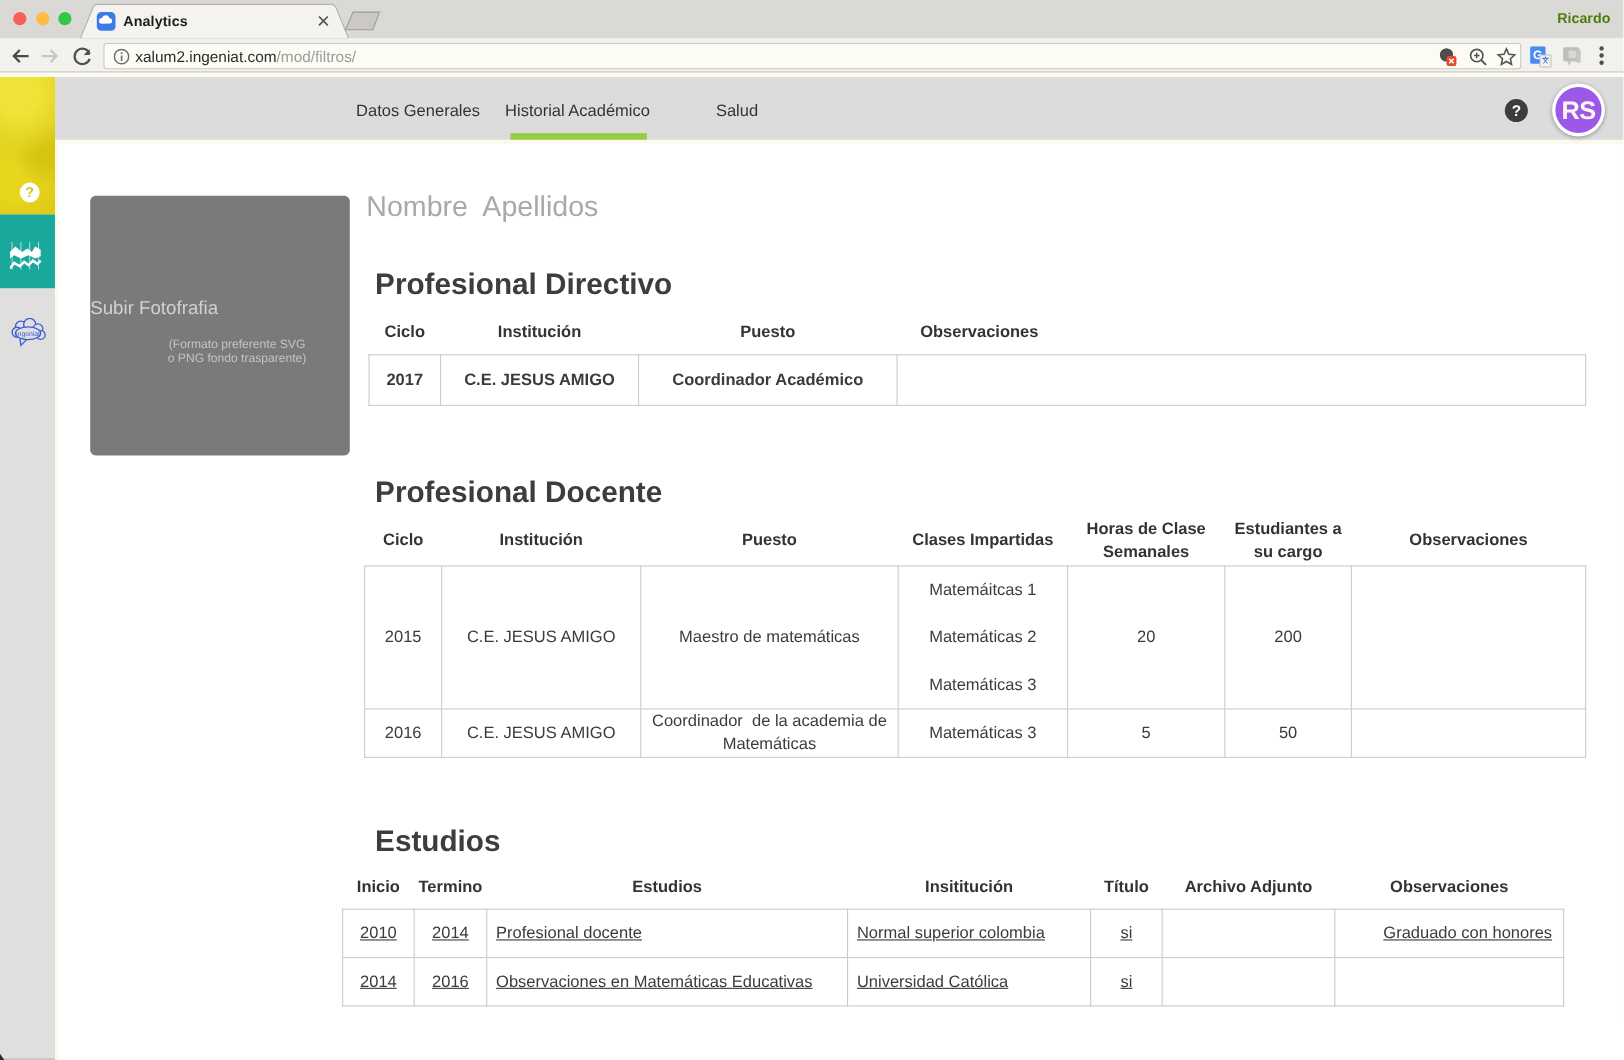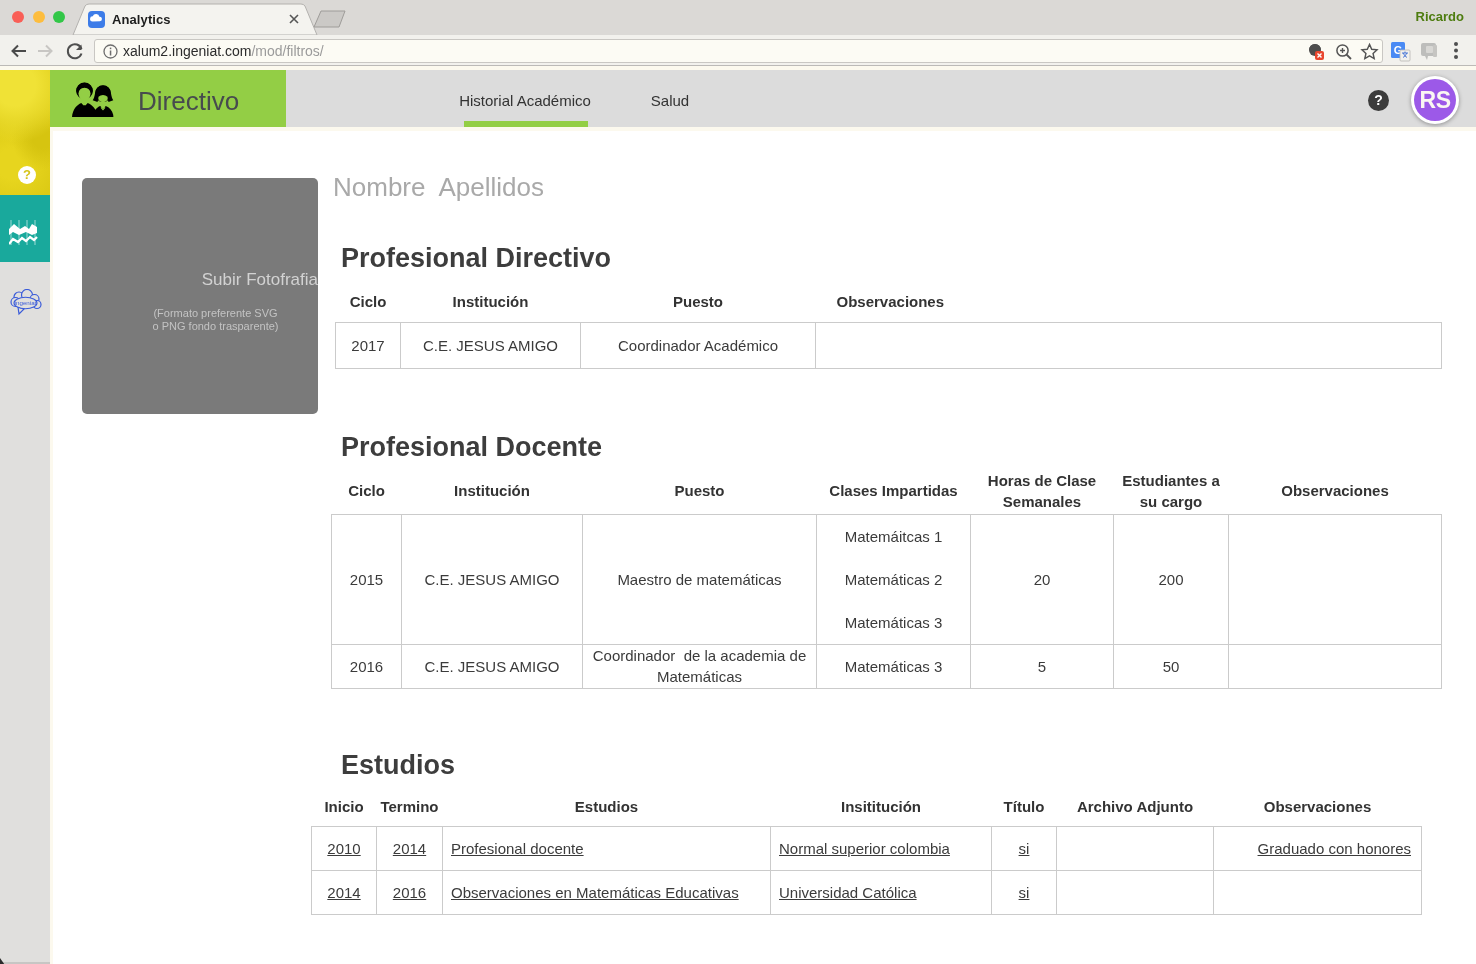--- a/index.html
+++ b/index.html
@@ -46,34 +46,34 @@
 #tab1 { left:265px; width:130px; }
 #tab2 { left:395px; width:160px; }
 #tab3 { left:580px; width:80px; }
 #tab-underline { position:absolute; left:414px; top:51px; width:124px; height:6px; background:#93ce45; }
 #help-circle { position:absolute; left:1318px; top:20px; width:21px; height:21px; background:#3c3c3c; border-radius:50%; color:#fff; font-size:14px; font-weight:bold; text-align:center; line-height:21px; }
 #avatar { position:absolute; left:1361px; top:6px; width:48px; height:48px; background:#fff; border-radius:50%; box-shadow:0 1px 4px rgba(0,0,0,0.35); }
 #avatar .inner { position:absolute; left:3px; top:3px; width:42px; height:42px; background:#9c59e8; border-radius:50%; color:#faf7f2; font-weight:bold; font-size:23px; text-align:center; line-height:42px; letter-spacing:-0.5px; }
 
 
 #photobox { position:absolute; left:82px; top:112px; width:236px; height:236px; background:#7a7a7a; border-radius:5px; color:#d8d8d8; }
-#photobox .t1 { position:absolute; top:92px; width:236px; text-align:right; font-size:17px; color:#d2d2d2; }
+#photobox .t1 { position:absolute; top:92px; width:236px; text-align:left; font-size:17px; color:#d2d2d2; }
 #photobox .t2 { position:absolute; top:129px; width:236px; text-align:center; font-size:11px; color:#c3c3c3; line-height:13px;padding-left:31px; }
 #nombre { position:absolute; left:333px; top:106px; font-size:26px; color:#a9a9a9; }
 h2.sec { position:absolute; font-size:27px; font-weight:bold; color:#3d3d3d; }
 #h-dir { left:341px; top:177px; }
 #h-doc { left:341px; top:366px; }
 #h-est { left:341px; top:684px; }
 
 table.grid { position:absolute; border-collapse:collapse; table-layout:fixed; font-size:15px; color:#3b3b3b; }
 table.grid th { font-size:15px; font-weight:bold; color:#333; text-align:center; vertical-align:middle; padding:0; }
 table.grid td { border:1px solid #cbcbcb; text-align:center; vertical-align:middle; padding:0; }
 #t1 { left:335px; top:216px; width:1106px; }
 #t1 thead tr { height:40px; }
-#t1 tbody tr { height:46px; }
+#t1 tbody tr { height:46px;font-weight:bold; }
 #t2 { left:331px; top:402px; width:1110px; }
 #t2 thead tr { height:46px; }
 #t2 thead th { line-height:21px; }
 #t2 .r1 { height:130px; }
 #t2 .r2 { height:44px; }
 #t2 .clases div { line-height:43px; }
 #t2 .puesto2 { line-height:21px; }
 #t3 { left:311px; top:716px; width:1110px; }
 #t3 thead tr { height:44px; }
 #t3 th { padding-top:5px; }
@@ -147,36 +147,21 @@
     <circle cx="4" cy="3" r="2" fill="#4f4f4f"></circle>
       <circle cx="4" cy="9.5" r="2" fill="#4f4f4f"></circle>
       <circle cx="4" cy="16" r="2" fill="#4f4f4f"></circle>
   </svg>
 </div>
 
 <div id="app">
   <div id="whitepanel"></div>
 
   <div id="header">
-    <div id="hdr-green">
-      <svg class="abs" style="left:21px;top:11px;" width="46" height="37" viewBox="0 0 46 37">
-        <circle cx="13.5" cy="10" r="8.3" fill="#000"></circle>
-        <ellipse cx="13.5" cy="12.6" rx="6" ry="6.6" fill="#93ce45"></ellipse>
-        <path d="M13.5,1.5 a8.3,8.3 0 0 1 8.3,8.3 l-1.3,4 a7,7 0 0 0 -14,0 l-1.3,-4 a8.3,8.3 0 0 1 8.3,-8.3 Z" fill="#000"></path>
-        <ellipse cx="32" cy="12.7" rx="8" ry="8.4" fill="#000"></ellipse>
-        <ellipse cx="32" cy="15.4" rx="5.4" ry="5.9" fill="#93ce45"></ellipse>
-        <path d="M24,12.5 a8,8 0 0 1 16,0 c0.5,3 1.2,5.2 2.3,6.8 l-4.8,1.6 c-0.6,-1.6 -1,-3.4 -1,-5.2 a6.8,6.8 0 0 0 -9,0 c0,1.8 -0.4,3.6 -1,5.2 l-4.8,-1.6 c1.1,-1.6 1.8,-3.8 2.3,-6.8 Z" fill="#000"></path>
-        <path d="M1,36 C1.6,28.5 5.8,23.8 10.3,22 L13.5,25.4 L16.7,22 C21.2,23.8 25,27.8 25.9,32.8 L26.1,36 Z" fill="#000"></path>
-        <path d="M10.6,21.7 L13.5,24.8 L16.4,21.7 L13.5,22.8 Z" fill="#93ce45"></path>
-        <path d="M12.5,24.2 L14.5,24.2 L15.4,30.5 L13.5,33.5 L11.6,30.5 Z" fill="#000"></path>
-        <path d="M21.5,36 C22.4,29.8 25.7,26.3 29.2,25 L32,27.9 L34.8,25 C38.3,26.3 41.3,29.2 42.2,33.8 L42.4,36 Z" fill="#000"></path>
-        <path d="M30,26.3 l2,2.3 l2,-2.3" stroke="#93ce45" stroke-width="1.1" fill="none"></path>
-      </svg>
-      <span id="hdr-title">Directivo</span>
-    </div>
+    <div class="htab" id="tab1">Datos Generales</div>
     <div class="htab" id="tab2">Historial Académico</div>
     <div class="htab" id="tab3">Salud</div>
     <div id="tab-underline"></div>
     <div id="help-circle">?</div>
     <div id="avatar">
         <div class="inner">RS</div>
       </div>
   </div>
 
   <div id="sidebar">

